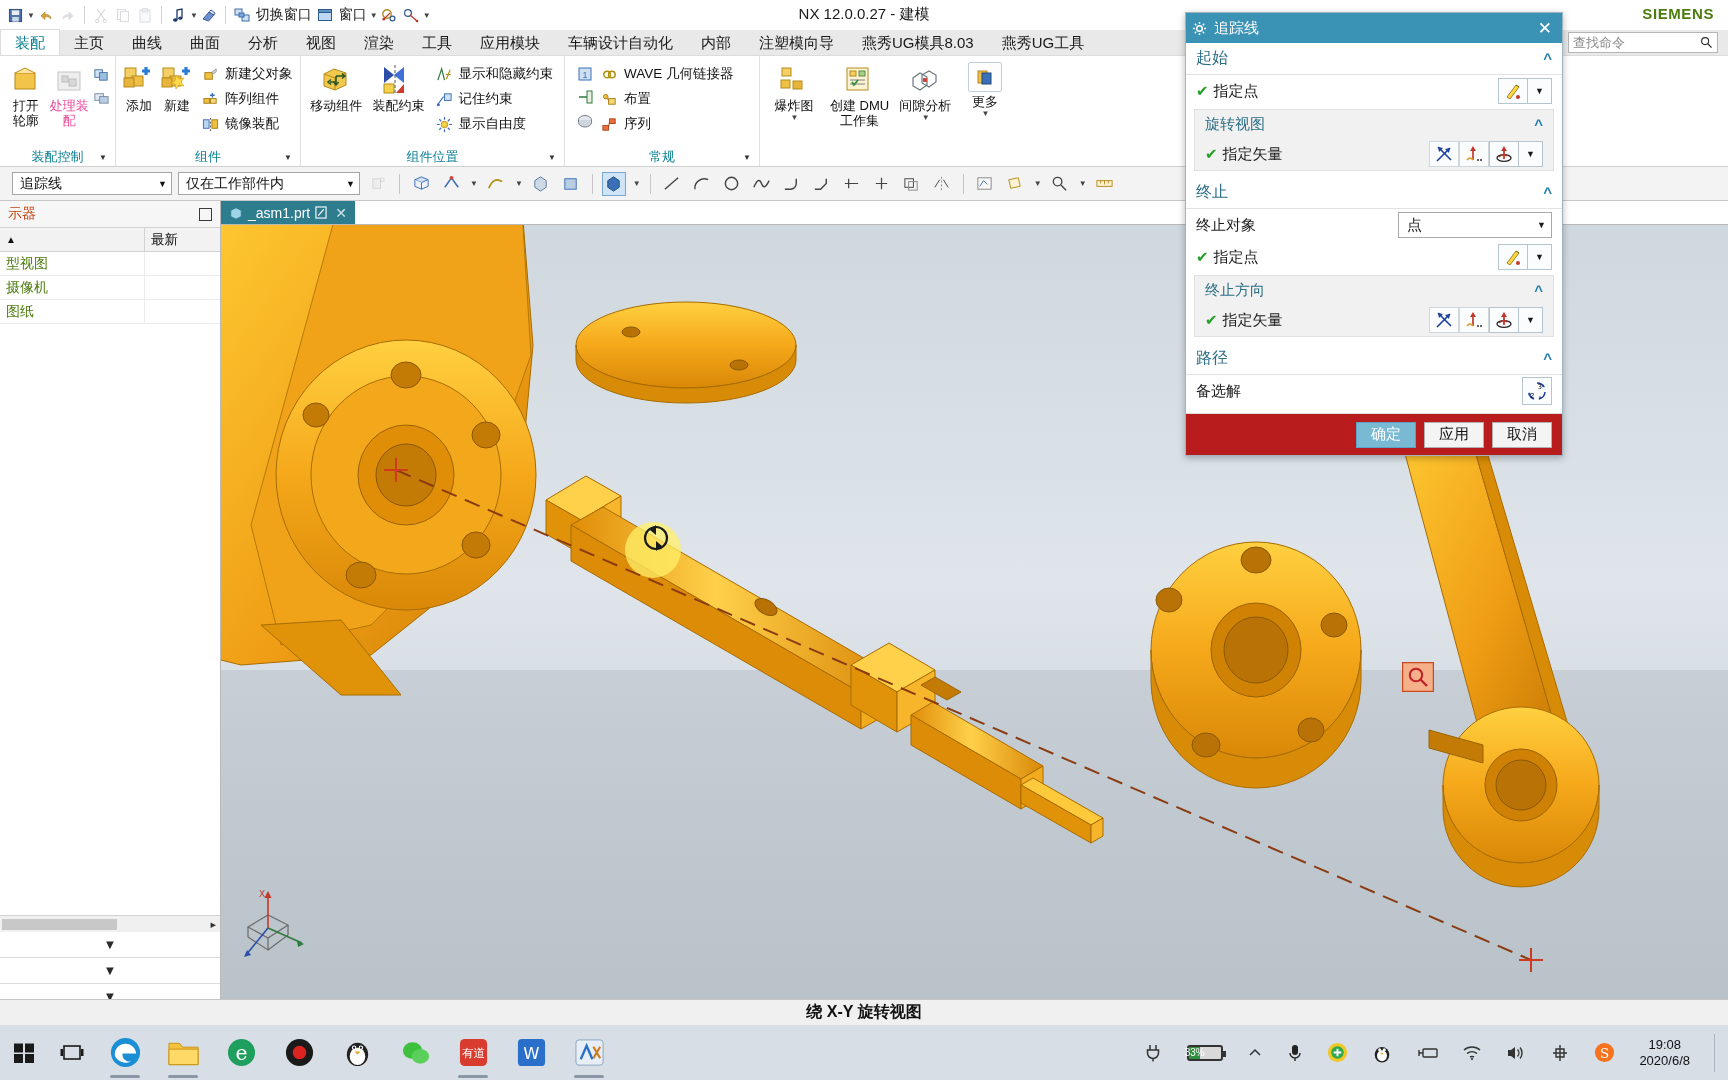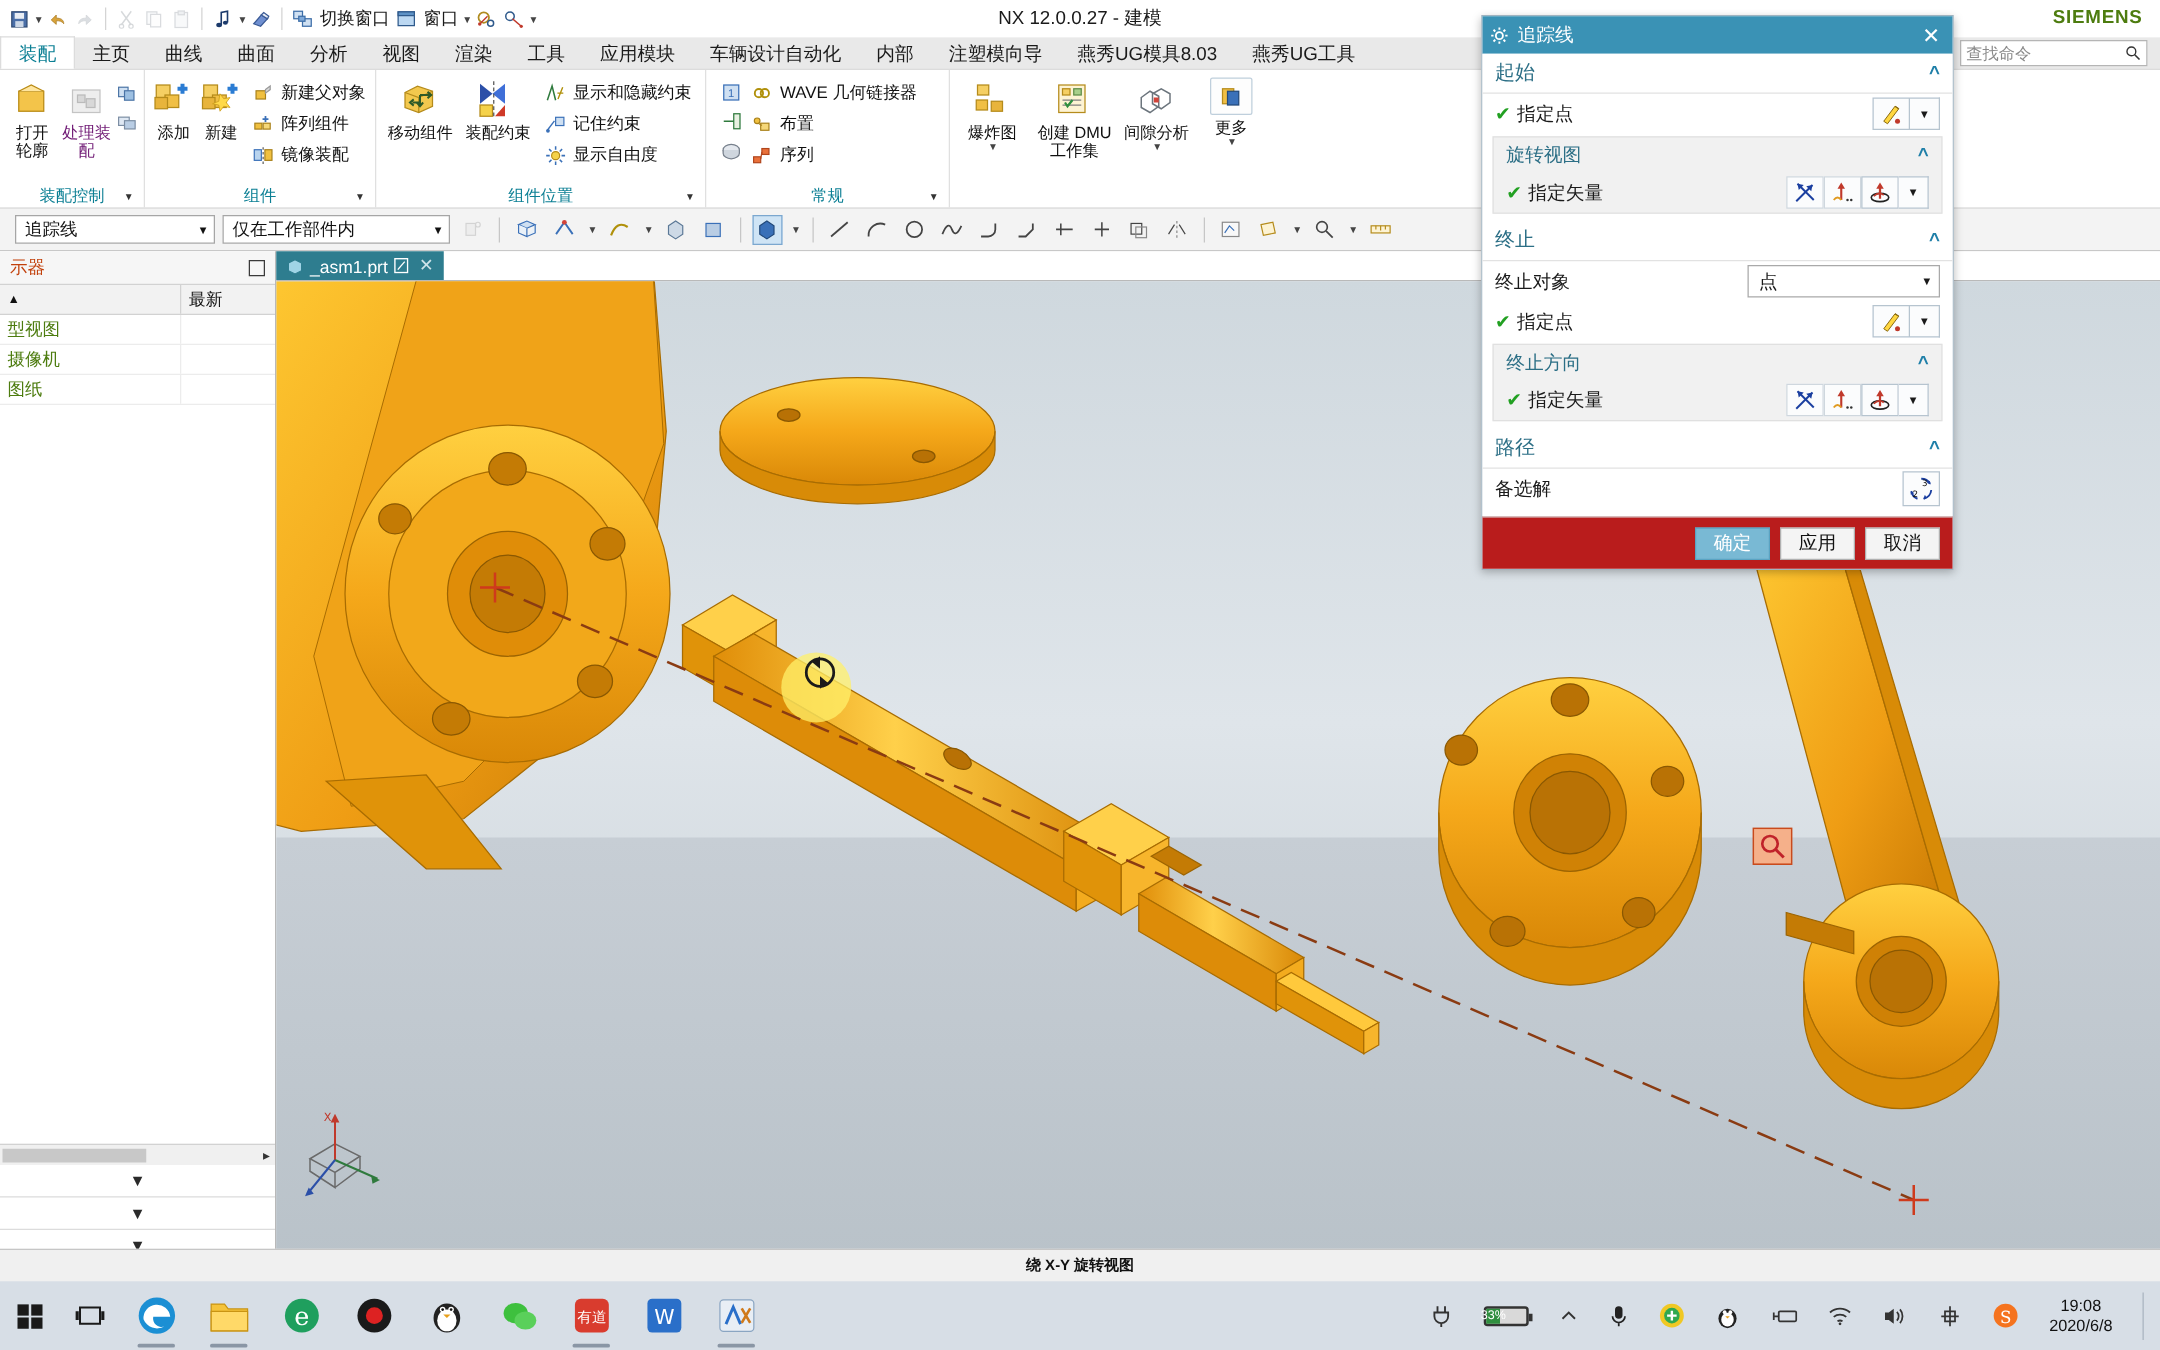--- a/index.html
+++ b/index.html
@@ -72,21 +72,21 @@
   }
   .rgroup .rlabel .dd {
     position:absolute; right:4px; font-size:8px; color:#333;
   }
   .bigbtn {
     width:62px; display:flex; flex-direction:column; align-items:center;
     padding:2px 2px 0 2px; cursor:default;
   }
   .bigbtn .ic { height:34px; display:flex; align-items:flex-end; }
   .bigbtn .tx { font-size:13px; text-align:center; line-height:15px; color:#111; margin-top:2px; }
-  .bigbtn.dim .tx { color:#701a75; }
+  .bigbtn.dim .tx { color:#ec4899; }
   .colbtns { display:flex; flex-direction:column; gap:1px; padding:2px 4px 0 2px; }
   .smallbtn {
     display:flex; align-items:center; gap:5px; font-size:13.5px;
     color:#111; height:24px; padding:0 3px; white-space:nowrap; cursor:default;
   }
   .smallbtn .ic { width:19px; height:19px; display:flex; align-items:center; justify-content:center; }
   .icocol { display:flex; flex-direction:column; gap:3px; padding-top:4px; }
   .icocol .ic { width:20px; height:20px; display:flex; align-items:center; justify-content:center; }
   .framed { border:1px solid #bfcfdc; border-radius:2px; background:#fdfdfd; }
 
@@ -159,21 +159,21 @@
   }
   .gbottom {
     position:absolute; left:0; right:0; bottom:0; height:340px;
     background: linear-gradient(180deg,#c7ced5 0%, #b9c2c9 100%);
   }
 
   
   .statusbar {
     position:absolute; left:0; right:0; bottom:55px; height:26px;
     background:#f0f0f0; border-top:1px solid #c6c6c6;
-    display:flex; align-items:center; font-size:12px; color:#111;
+    display:flex; align-items:center; font-size:16px; color:#111;
   }
   .statusbar .left { padding-left:8px; }
   .statusbar .center { position:absolute; left:0; right:0; text-align:center; font-weight:bold;}
 
   
   .taskbar {
     position:absolute; left:0; right:0; bottom:0; height:55px;
     background:#d7dee6; display:flex; align-items:center;
   }
   .tb-btn { width:48px; height:55px; display:flex; align-items:center; justify-content:center; }

